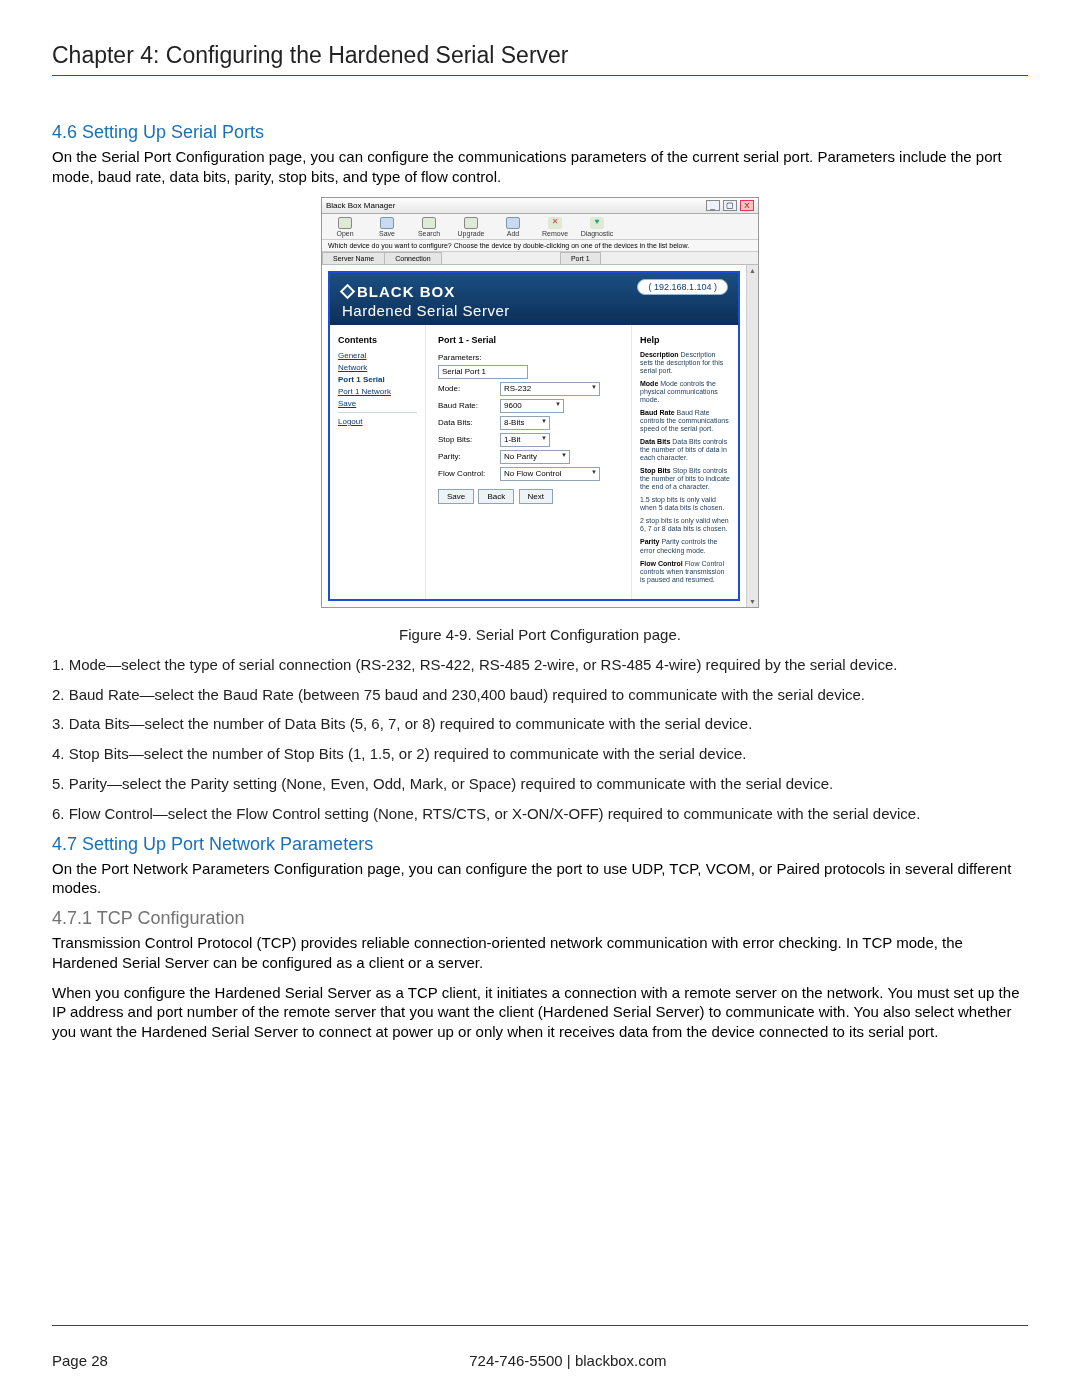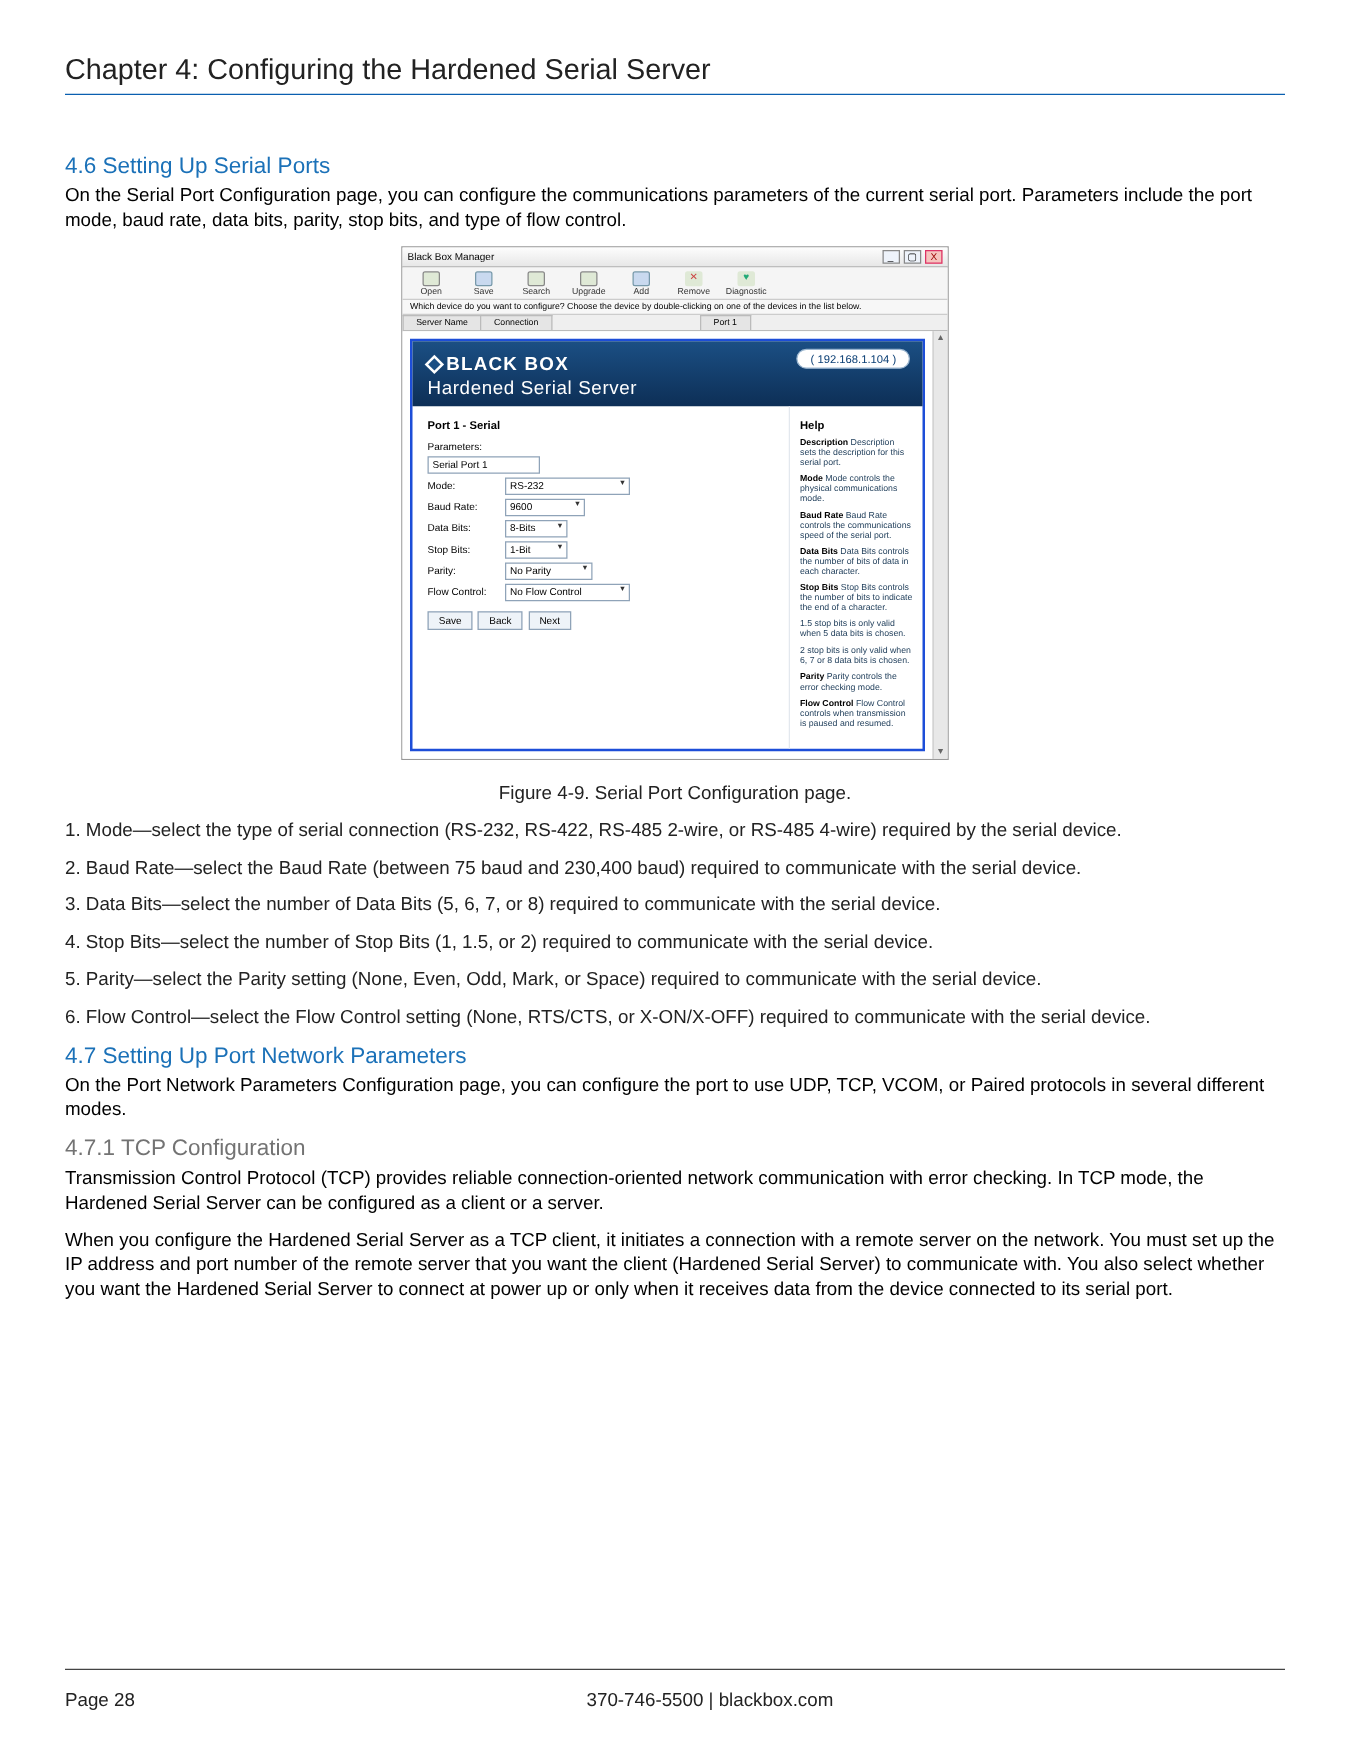--- a/index.html
+++ b/index.html
@@ -56,21 +56,21 @@
     text-align: center;
     font-size: 15px;
     margin: 18px 0 12px 0;
   }
   .footer {
     position: absolute;
     left: 52px;
     right: 52px;
     bottom: 28px;
     border-top: 1px solid #444;
-    padding-top: 16px;
+    padding-top: 26px;
     font-size: 15px;
   }
   .footer-left { float: left; }
   .footer-center { text-align: center; }
   
   .shot {
     width: 438px;
     margin: 8px auto 0 auto;
     font-family: Tahoma, Arial, sans-serif;
     font-size: 8px;
@@ -271,20 +271,30 @@
       <div class="inner">
         <div class="brand-bar">
           <div class="logo">
             <span class="diamond"></span>
             <span>BLACK BOX</span>
           </div>
           <div class="sub">Hardened Serial Server</div>
         </div>
         <div class="ip-badge">( 192.168.1.104 )</div>
         <div class="content-row">
+          <div class="col-left">
+            <h4>Contents</h4>
+            <a>General</a>
+            <a>Network</a>
+            <a class="active">Port 1 Serial</a>
+            <a>Port 1 Network</a>
+            <a>Save</a>
+            <div style="border-top:1px solid #ccd6e0;margin:4px 0"></div>
+            <a>Logout</a>
+          </div>
           <div class="col-mid">
             <h4>Port 1 - Serial</h4>
             <div class="frow">
                   <label>Parameters:</label>
                 </div>
             <div class="frow">
                   <input class="txt" value="Serial Port 1" style="">
                 </div>
             <div class="frow">
                   <label>Mode:</label>
@@ -349,15 +359,15 @@
 
   <h2 class="section">4.7 Setting Up Port Network Parameters</h2>
   <p class="body">On the Port Network Parameters Configuration page, you can configure the port to use UDP, TCP, VCOM, or Paired protocols in several different modes.</p>
 
   <h3 class="subsection">4.7.1 TCP Configuration</h3>
   <p class="body">Transmission Control Protocol (TCP) provides reliable connection-oriented network communication with error checking. In TCP mode, the Hardened Serial Server can be configured as a client or a server.</p>
   <p class="body">When you configure the Hardened Serial Server as a TCP client, it initiates a connection with a remote server on the network. You must set up the IP address and port number of the remote server that you want the client (Hardened Serial Server) to communicate with. You also select whether you want the Hardened Serial Server to connect at power up or only when it receives data from the device connected to its serial port.</p>
 
   <div class="footer">
     <span class="footer-left">Page 28</span>
-    <div class="footer-center">370-746-5500   |   blackbox.com</div>
+    <div class="footer-center">724-746-5500   |   blackbox.com</div>
   </div>
 </div>
 
 </body></html>

